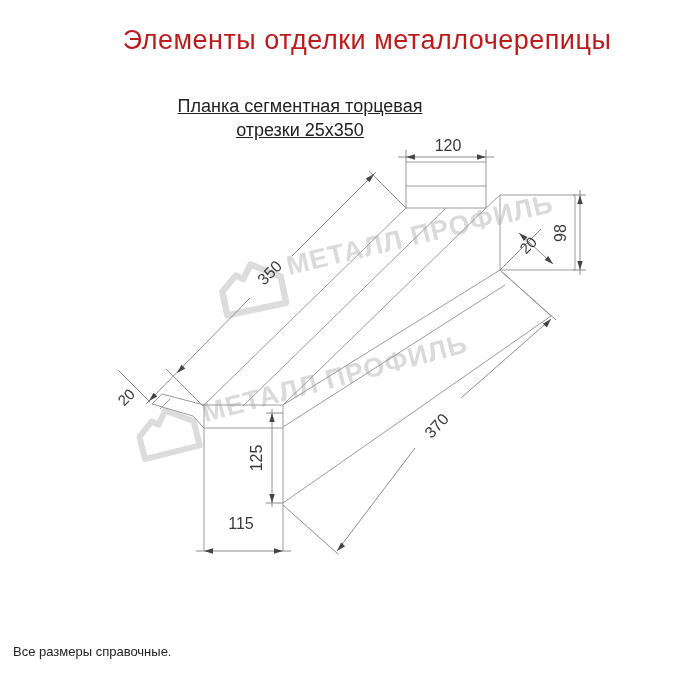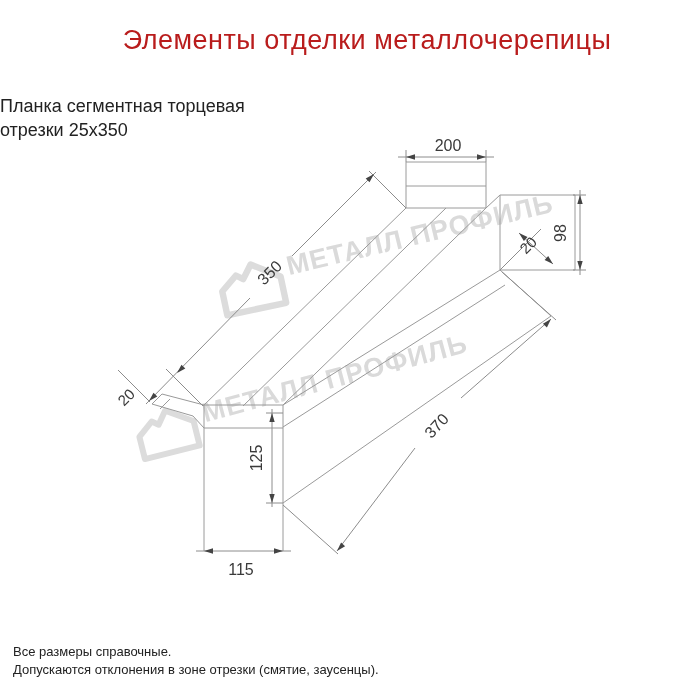--- a/index.html
+++ b/index.html
@@ -1,40 +1,40 @@
 <!DOCTYPE html>
 <html><head>
 <meta charset="utf-8">
 <style>
   html,body{margin:0;padding:0;background:#fff;}
   #page{position:relative;width:700px;height:700px;background:#ffffff;overflow:hidden;
         font-family:"Liberation Sans",sans-serif;}
   .title{position:absolute;top:25px;left:17px;width:700px;text-align:center;
          font-size:27px;color:#b91c1c;letter-spacing:0.5px;}
-  .subtitle{position:absolute;top:94px;left:0;width:600px;text-align:left;
-            font-size:18px;line-height:24px;color:#222;}
+  .subtitle{position:absolute;top:94px;left:0;width:600px;text-align:center;
+            font-size:18px;line-height:24px;color:#222;text-decoration:underline;}
   .footer{position:absolute;left:13px;top:643px;font-size:13px;line-height:18px;color:#222;}
   svg{position:absolute;left:0;top:0;}
   .dim{position:absolute;font-size:16px;color:#3a3a3a;white-space:nowrap;}
   .r45{transform:translate(-50%,-50%) rotate(-45deg);}
   .r47{transform:translate(-50%,-50%) rotate(-47deg);}
   .r90{transform:translate(-50%,-50%) rotate(-90deg);}
   .r0{transform:translate(-50%,-50%);}
   .small{font-size:15px;}
   .wm{position:absolute;font-weight:bold;font-size:27px;letter-spacing:1px;
       color:#dadada;white-space:nowrap;transform-origin:0 50%;}
   #wm1{left:287px;top:267px;transform:translate(0,-50%) rotate(-13.5deg);}
   #wm2{left:203px;top:414px;transform:translate(0,-50%) rotate(-15deg);}
   #d110{left:448px;top:146px;}
   #d350{left:270px;top:273px;}
   #d20L{left:126px;top:397px;}
   #d98{left:561px;top:233px;}
   #d20R{left:528px;top:245px;}
   #d125{left:257px;top:458px;}
-  #d115{left:241px;top:570px;}
+  #d115{left:241px;top:524px;}
   #d370{left:437px;top:426px;}
 </style>
 </head>
 <body>
 
 <div id="page">
 
   <div class="title">Элементы отделки металлочерепицы</div>
 
   <div class="subtitle">
@@ -112,27 +112,26 @@
       <polygon points="272,503 269.3,494 274.7,494"></polygon>
       <polygon points="204,551 213,548.3 213,553.7"></polygon>
       <polygon points="283,551 274,548.3 274,553.7"></polygon>
       <polygon points="337,551 345.1,546.2 341.1,542.6"></polygon>
       <polygon points="551,319 546.9,327.4 542.9,323.8"></polygon>
       <polygon points="519,233 523.9,241.1 527.5,237.1"></polygon>
       <polygon points="553,264 544.6,259.9 548.2,255.9"></polygon>
     </g>
   </svg>
 
-  <div class="dim r0" id="d110">200</div>
+  <div class="dim r0" id="d110">120</div>
   <div class="dim r45" id="d350">350</div>
   <div class="dim r45 small" id="d20L">20</div>
   <div class="dim r90" id="d98">98</div>
   <div class="dim r45 small" id="d20R">20</div>
   <div class="dim r90" id="d125">125</div>
   <div class="dim r0" id="d115">115</div>
   <div class="dim r47" id="d370">370</div>
 
   <div class="footer">
     <div>Все размеры справочные.</div>
-    <div>Допускаются отклонения в зоне отрезки (смятие, заусенцы).</div>
   </div>
 
 </div>
 
 </body></html>

